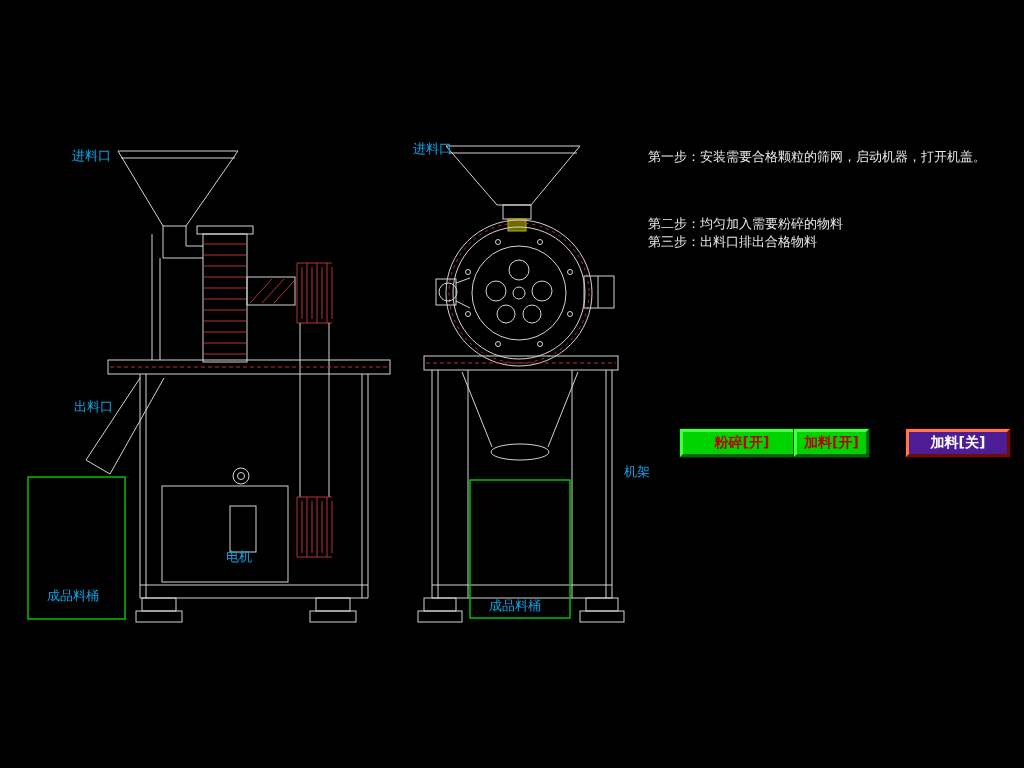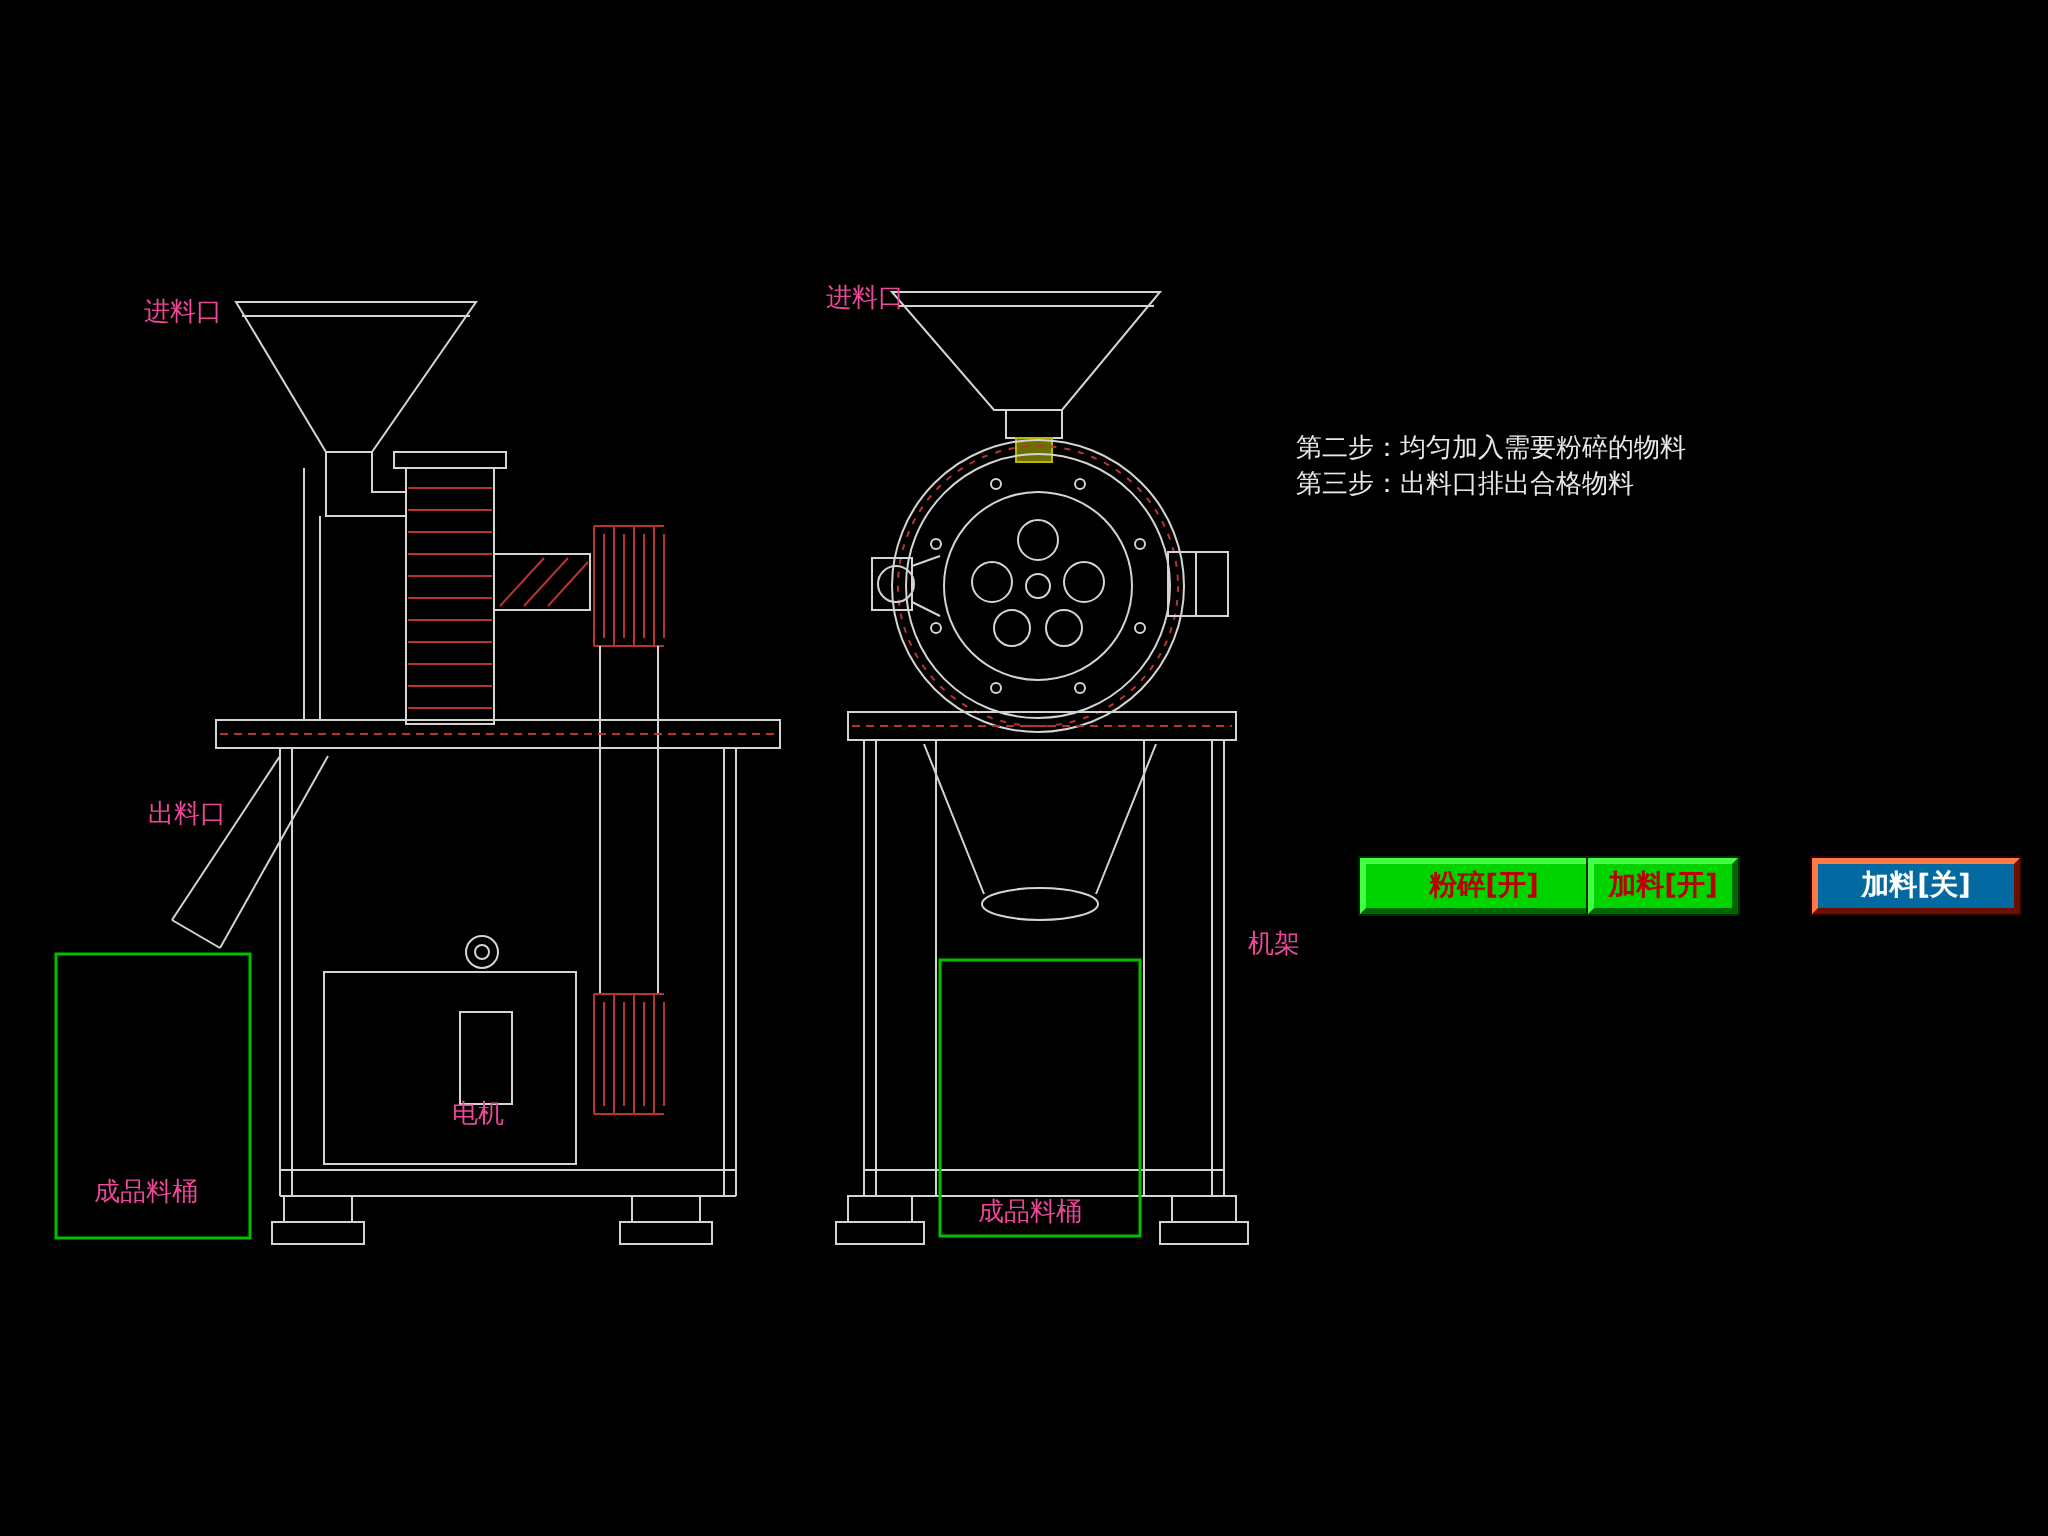--- a/index.html
+++ b/index.html
@@ -3,21 +3,21 @@
 <meta charset="utf-8">
 <style>
   * { margin:0; padding:0; box-sizing:border-box; }
   html,body { background:#000; }
   .canvas {
     position:relative; width:1024px; height:768px; background:#000;
     overflow:hidden; font-family:"DejaVu Sans", sans-serif;
   }
   .drawing-svg { position:absolute; left:0; top:0; z-index:1; }
   .lbl {
-    position:absolute; color:#ec4899; font-size:13px;
+    position:absolute; color:#0ea5e9; font-size:13px;
     white-space:nowrap; z-index:2;
   }
   .page-title {
     position:absolute; left:770px; top:102px; width:220px;
     color:#ffffff; font-size:21px; font-weight:bold; text-align:center;
     z-index:2; white-space:nowrap;
   }
   .step {
     position:absolute; left:648px; color:#e8e8e8; font-size:13px;
     white-space:nowrap; z-index:2;
@@ -38,21 +38,21 @@
     font-size:14px; font-weight:bold; cursor:pointer; z-index:4;
     border:3px solid;
   }
   .btn-green {
     background:#00d400;
     border-color:#44ff44 #006600 #006600 #44ff44;
     color:#bb0000;
     box-shadow:0 0 0 1px #002b00;
   }
   .btn-red {
-    background:#0369a1;
+    background:#4c1d95;
     border-color:#ff7a44 #6e0e00 #6e0e00 #ff7a44;
     color:#ffffff;
     box-shadow:0 0 0 1px #2b0000;
   }
   .btn-crush { left:680px; width:124px; }
   .btn-feed-on { left:794px; width:75px; }
   .btn-feed-off { left:906px; width:104px; }
 </style>
 </head>
 <body>
@@ -213,20 +213,21 @@
 
   <div class="lbl" style="left:72px; top:147px;">进料口</div>
   <div class="lbl" style="left:74px; top:398px;">出料口</div>
   <div class="lbl" style="left:226px; top:548px;font-family:Liberation Mono, monospace;">电机</div>
   <div class="lbl" style="left:47px; top:587px;">成品料桶</div>
   <div class="lbl" style="left:413px; top:140px;">进料口</div>
   <div class="lbl" style="left:624px; top:463px;">机架</div>
   <div class="lbl" style="left:489px; top:597px;">成品料桶</div>
 
 
+  <div class="step step-1">第一步：安装需要合格颗粒的筛网，启动机器，打开机盖。</div>
   <div class="step step-2">第二步：均匀加入需要粉碎的物料</div>
   <div class="step step-3">第三步：出料口排出合格物料</div>
 
 
   <div class="btn btn-green btn-crush">粉碎[开]</div>
   <div class="btn btn-green btn-feed-on">加料[开]</div>
   <div class="btn btn-red btn-feed-off">加料[关]</div>
 
 </div>
 

